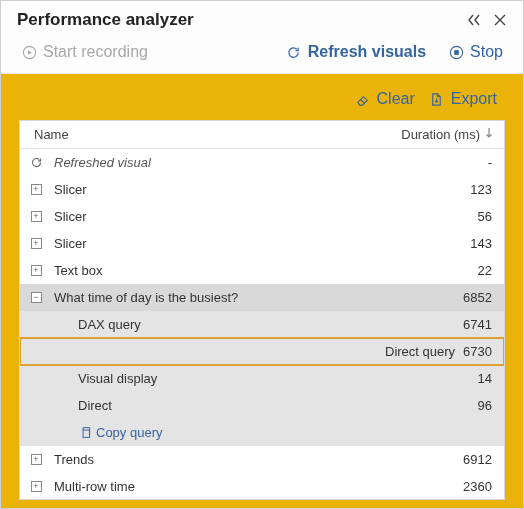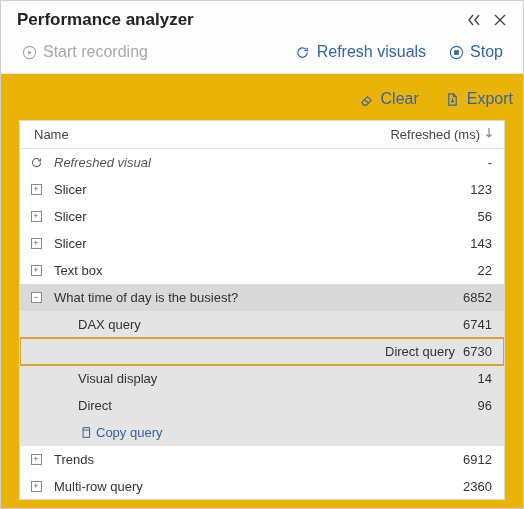--- a/index.html
+++ b/index.html
@@ -56,22 +56,22 @@
     cursor: pointer;
     padding: 2px 4px;
   }
   .tbtn.disabled { color: #a8a8a8; cursor: default; }
   .tbtn.link { color: #3464a3; }
   .tbtn .ic { display:inline-flex; width:16px; height:16px; align-items:center; justify-content:center; }
   .spacer { flex:1; }
   .actionbar {
     display:flex;
     justify-content:flex-end;
-    gap:18px;
-    padding: 14px 6px 10px 22px;
+    gap:6px;
+    padding: 14px 22px 10px 22px;
   }
   .table-wrap {
     margin: 0 18px 8px 18px;
     border: 1px solid #d8d8d8;
     background: #fff;
     flex: 1;
     overflow: hidden;
     display:flex;
     flex-direction:column;
   }
@@ -153,21 +153,21 @@
     <div class="tbtn disabled">
       <span class="ic">
         <svg width="15" height="15" viewBox="0 0 16 16" fill="none" stroke="currentColor" stroke-width="1.2">
             <circle cx="8" cy="8" r="6.5"></circle>
             <path d="M6.5 5.5l4 2.5-4 2.5z" fill="currentColor" stroke="none"></path>
           </svg>
       </span>
       <span>Start recording</span>
     </div>
     <div class="spacer"></div>
-    <div class="tbtn link" style="margin-right:14px;">
+    <div class="tbtn link" style="margin-right:14px;font-weight:bold;">
       <span class="ic">
         <svg width="15" height="15" viewBox="0 0 16 16" fill="none" stroke="currentColor" stroke-width="1.3">
             <path d="M13 8a5 5 0 1 1-1.5-3.5M13 3v3h-3"></path>
           </svg>
       </span>
       <span>Refresh visuals</span>
     </div>
     <div class="tbtn link">
       <span class="ic">
         <svg width="15" height="15" viewBox="0 0 16 16" fill="none" stroke="currentColor" stroke-width="1.2">
@@ -198,21 +198,21 @@
           </svg>
       </span>
       <span>Export</span>
     </div>
   </div>
 
   <div class="table-wrap">
     <div class="thead">
       <div class="col-name">Name</div>
       <div class="col-dur">
-        <span>Refreshed (ms)</span>
+        <span>Duration (ms)</span>
         <span class="sort-ic">
           <svg width="10" height="12" viewBox="0 0 10 12" stroke="currentColor" stroke-width="1.2" fill="none">
               <path d="M5 1v9M2.5 7.5L5 10l2.5-2.5"></path>
             </svg>
         </span>
       </div>
     </div>
 
     <div class="rows" id="rows">
         <div class="row italic">
@@ -306,19 +306,19 @@
           </span>
           <span class="indent" style="width:4px"></span>
           <span class="label">Trends</span>
           <span class="dur">6912</span>
         </div>
         <div class="row">
           <span class="exp">
             <div class="plusbox">+</div>
           </span>
           <span class="indent" style="width:4px"></span>
-          <span class="label">Multi-row query</span>
+          <span class="label">Multi-row time</span>
           <span class="dur">2360</span>
         </div>
       </div>
   </div>
 
 </div>
 
 </body></html>

